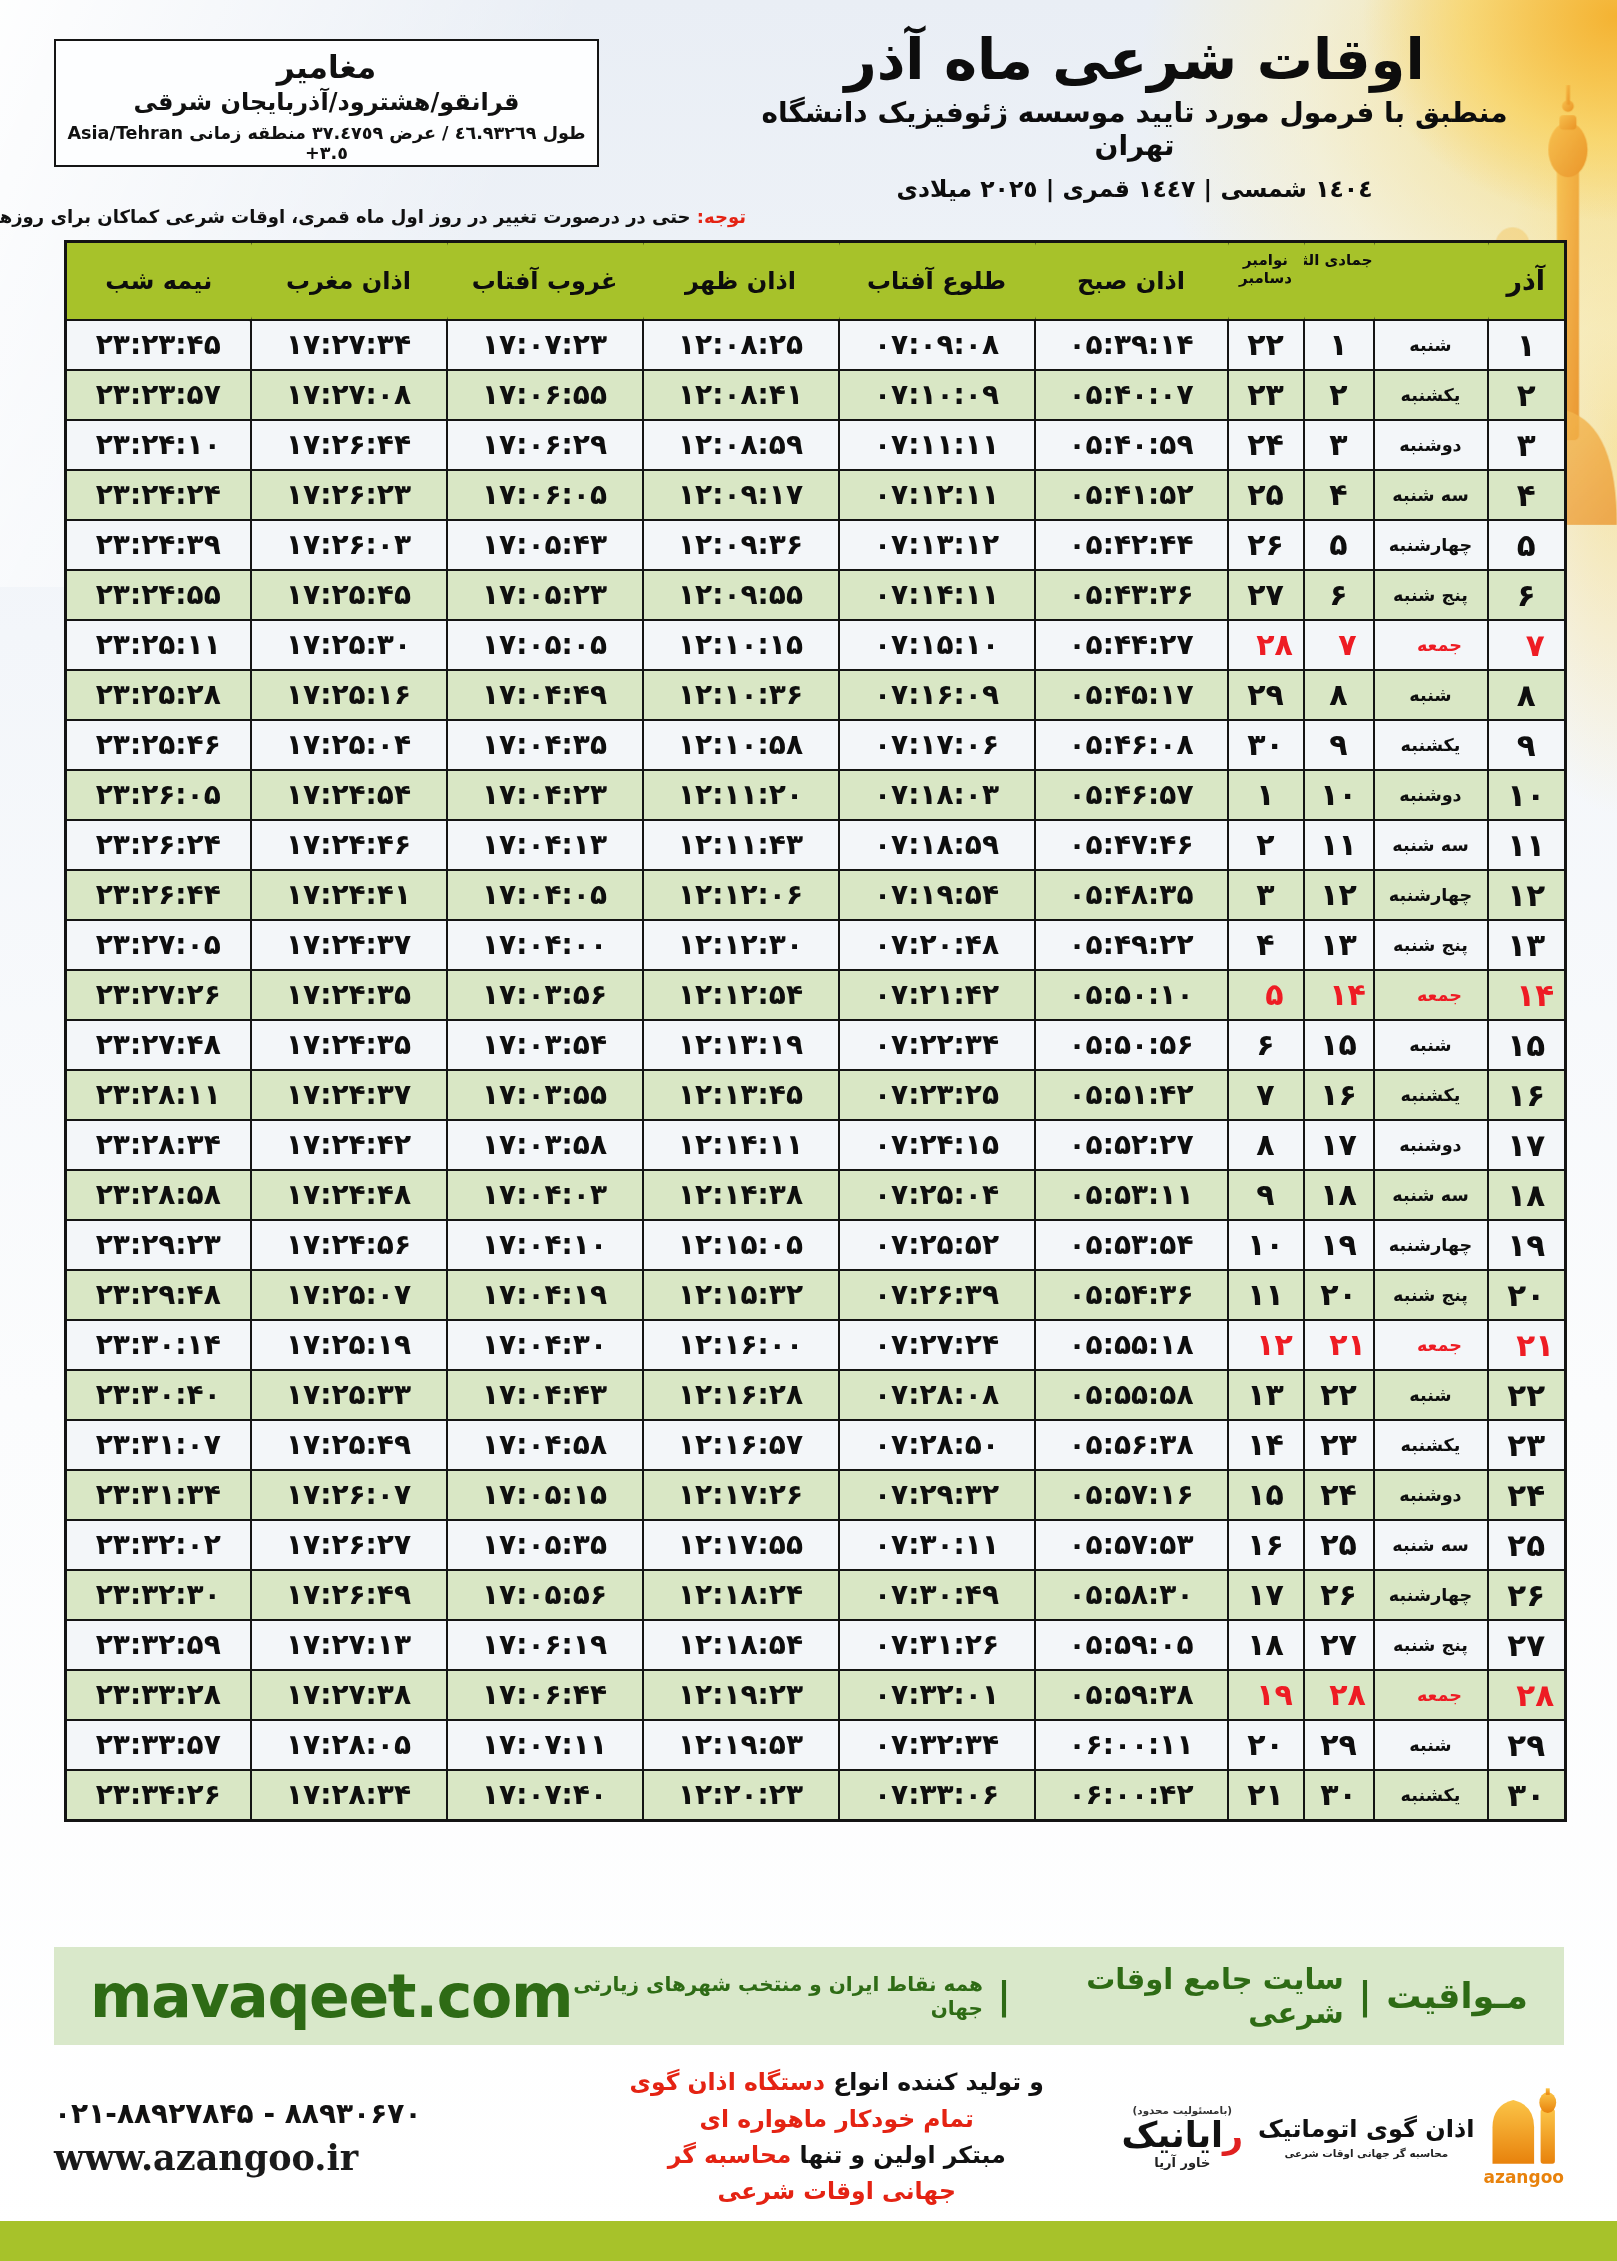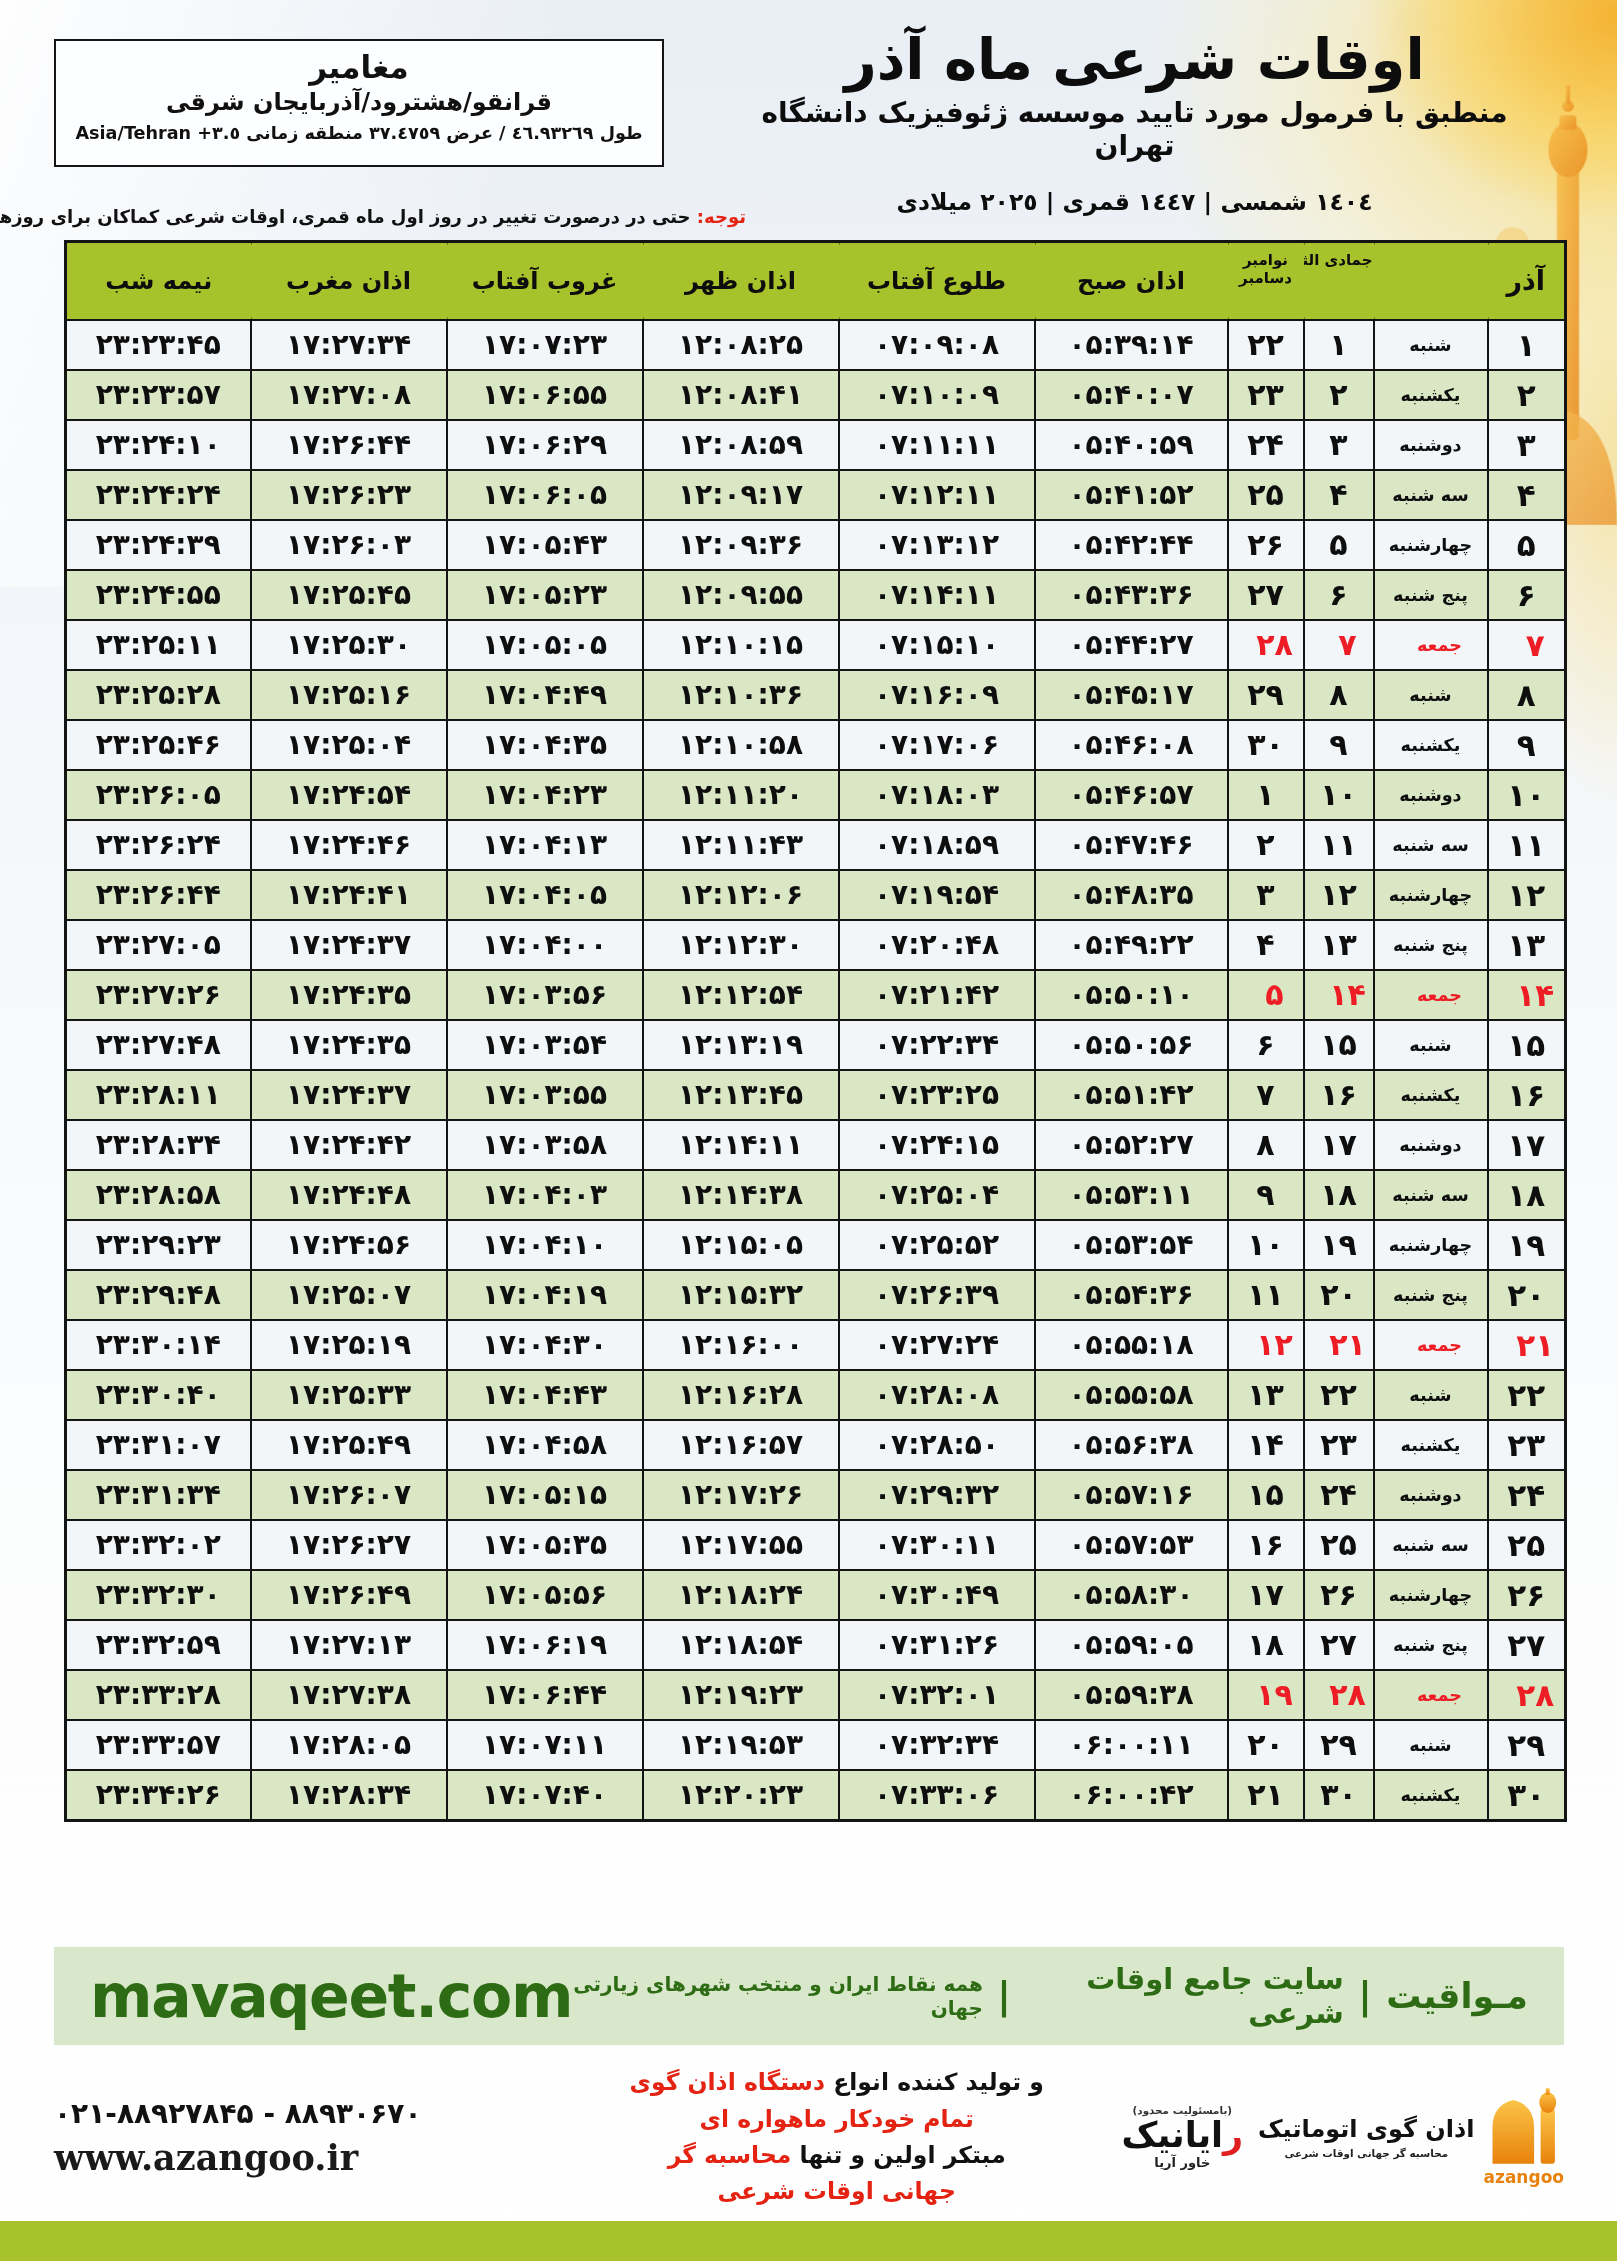--- a/index.html
+++ b/index.html
@@ -9,29 +9,29 @@
   .streak{position:absolute;left:0;top:0;width:1044px;height:587px;pointer-events:none;
         background:linear-gradient(115deg,rgba(255,255,255,.95) 0%,rgba(255,255,255,0) 45%);}
   
   .bg-art{position:absolute;top:0;right:0;width:979px;height:816px;pointer-events:none;
         background:
           radial-gradient(ellipse 339px 274px at 100% 2%,rgba(244,176,44,.95),rgba(249,208,90,.65) 45%,rgba(252,236,160,0) 75%),
           radial-gradient(ellipse 587px 496px at 98% 10%,rgba(250,216,98,.75),rgba(253,238,170,.4) 50%,rgba(255,250,230,0) 78%),
           radial-gradient(ellipse 170px 457px at 100% 55%,rgba(250,214,96,.55),rgba(255,248,220,0) 80%);}
   .dome-svg{position:absolute;top:29px;right:0;}
   
-  .loc-box{position:absolute;left:55px;top:39px;width:610px;height:128px;background:#fdfeff;
+  .loc-box{position:absolute;left:55px;top:39px;width:545px;height:128px;background:#fdfeff;
         border:2.6px solid #151515;box-sizing:border-box;text-align:center;padding-top:6.5px;}
   .loc-name{font-size:31px;font-weight:bold;color:#111;line-height:1.25;}
   .loc-region{font-size:24px;font-weight:bold;color:#111;line-height:1.35;}
   .loc-coords{font-size:17.6px;font-weight:bold;color:#111;margin-top:3.9px;}
   .title-block{position:absolute;top:31px;right:78px;width:809px;text-align:center;color:#0d0d0d;}
   .title-main{font-size:56px;font-weight:bold;line-height:1.05;}
   .title-sub{font-size:28px;font-weight:bold;margin-top:6.5px;}
-  .title-dates{font-size:23.5px;font-weight:bold;margin-top:26px;}
+  .title-dates{font-size:23.5px;font-weight:bold;margin-top:13px;}
   .notice{position:absolute;left:55px;top:206px;width:692px;font-size:18px;font-weight:bold;
         color:#111;text-align:right;white-space:nowrap;}
   .notice-label{color:#e42313;}
   
   table.prayer{position:absolute;left:65px;top:240px;width:1501px;border-collapse:collapse;
         table-layout:fixed;direction:rtl;border:3.3px solid #141414;}
   thead th{background:#a7c22a;height:67px;position:relative;border:none;border-bottom:2.6px solid #141414;
         color:#0d0d0d;vertical-align:middle;overflow:visible;}
   thead th.h-time{font-size:24px;font-weight:bold;}
   thead th.h-azar{font-size:27px;font-weight:bold;}

